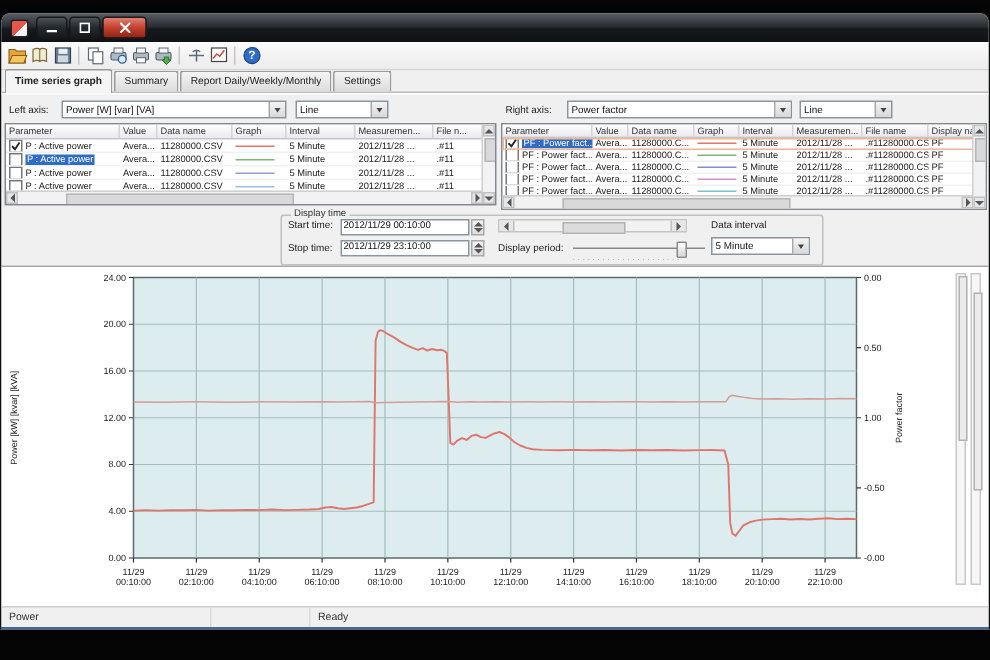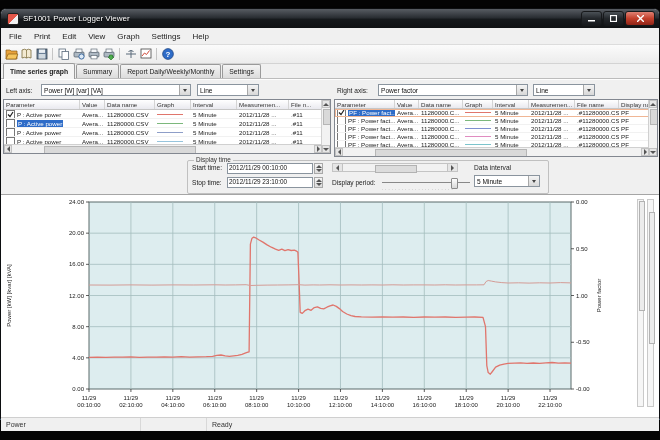--- a/index.html
+++ b/index.html
@@ -87,49 +87,39 @@
     border-right:1px solid #d8d8d8;}
 </style>
 </head>
 <body>
 
 <div class="desktop">
   <div class="window">
 
     <div class="titlebar">
       <span class="app-icon"></span>
-      <span class="title">SF1001 Power Logger Viewer</span>
       <div class="win-controls">
         <div class="wbtn min">
           <svg width="7" height="7">
               <rect x="0" y="5" width="7" height="1.5" fill="#fff"></rect>
             </svg>
         </div>
         <div class="wbtn max">
           <svg width="7" height="7">
               <rect x="0.5" y="0.5" width="6" height="6" fill="none" stroke="#fff" stroke-width="1.3"></rect>
             </svg>
         </div>
         <div class="wbtn close">
           <svg width="7" height="7">
               <path d="M0 0 L7 7 M7 0 L0 7" stroke="#fff" stroke-width="1.4"></path>
             </svg>
         </div>
       </div>
     </div>
 
-    <div class="menubar" id="menubar">
-        <div class="menu-item">File</div>
-        <div class="menu-item">Print</div>
-        <div class="menu-item">Edit</div>
-        <div class="menu-item">View</div>
-        <div class="menu-item">Graph</div>
-        <div class="menu-item">Settings</div>
-        <div class="menu-item">Help</div>
-      </div>
     <div class="toolbar" id="toolbar">
         <div class="tbtn">
           <svg width="14" height="14" viewBox="0 0 14 14">
             <path d="M1 3 h4 l1 1 h6 v8 h-11z" fill="#e8a33d" stroke="#8a5d14" stroke-width=".7"></path>
             <path d="M1 12 l2.2-5 h9.6 l-1.8 5z" fill="#f6c65e" stroke="#8a5d14" stroke-width=".7"></path>
           </svg>
         </div>
         <div class="tbtn">
           <svg width="14" height="14" viewBox="0 0 14 14">
             <path d="M2 3 q3-1.6 4.5 0 q1.5-1.6 4.5 0 v8 q-3-1.4-4.5 0 q-1.5-1.4-4.5 0z" fill="#f3ead2" stroke="#7a6a3a" stroke-width=".8"></path>

